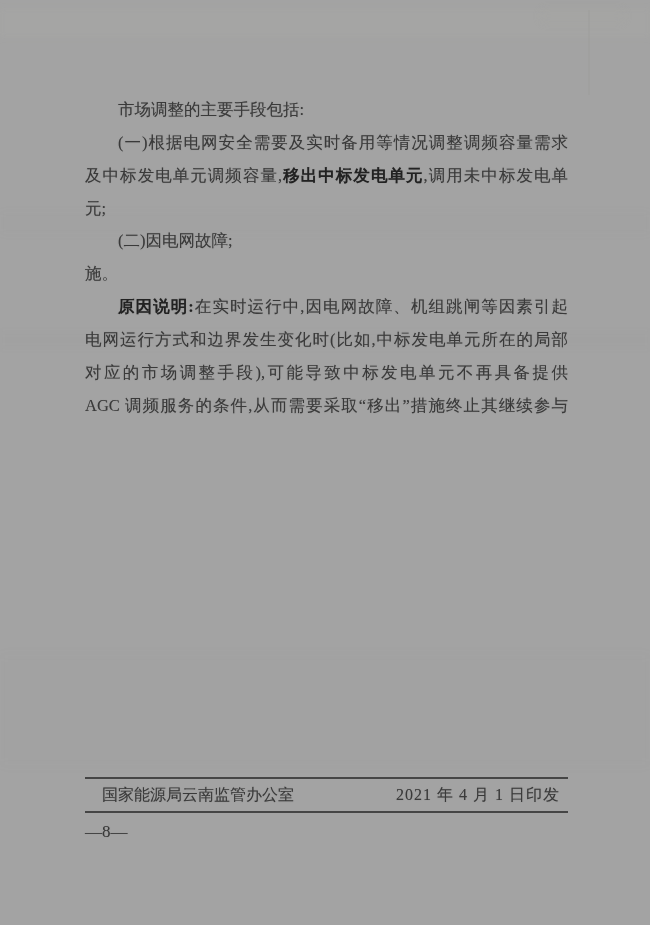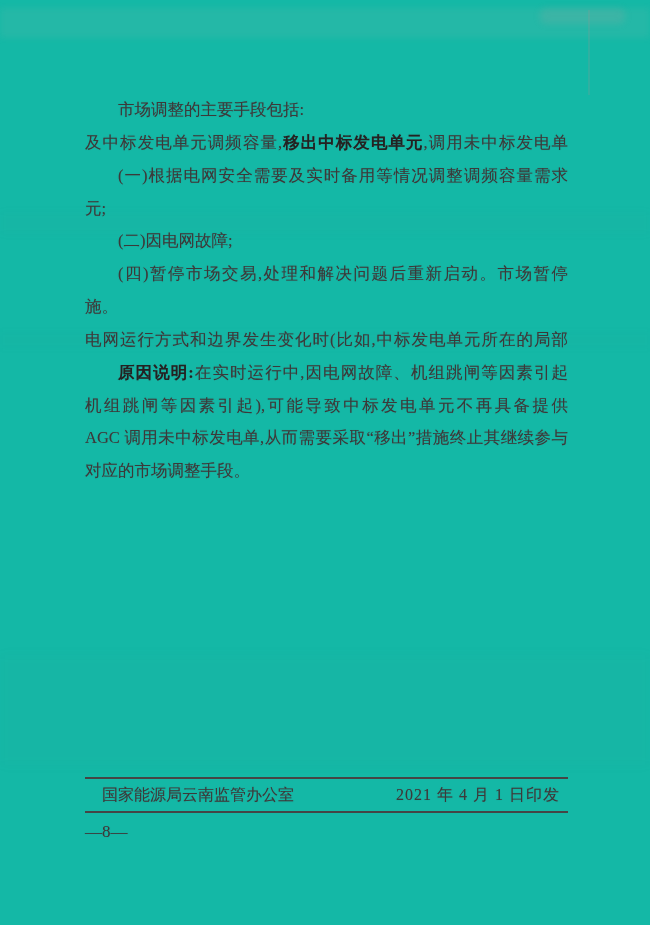--- a/index.html
+++ b/index.html
@@ -4,21 +4,21 @@
 <style>
   html, body {
     margin: 0;
     padding: 0;
     background: #ffffff;
   }
   .sheet {
     position: relative;
     width: 650px;
     height: 925px;
-    background: #14b8a6;
+    background: #a3a3a3;
     overflow: hidden;
     font-family: "Liberation Serif", "DejaVu Serif", serif;
   }
   
   .artifact { position: absolute; pointer-events: none; }
   .band-top    { left: 0;   top: 8px;   width: 650px; height: 30px; background: rgba(185,183,177,0.10); filter: blur(3px); }
   .smudge-tr   { left: 540px; top: 8px; width: 85px;  height: 16px; background: rgba(168,166,160,0.18); filter: blur(3px); border-radius: 6px; }
   .vline-tr    { left: 588px; top: 10px; width: 2px;  height: 85px; background: rgba(150,150,146,0.22); filter: blur(0.6px); }
   .band-mid1   { left: 0; top: 212px; width: 650px; height: 22px; background: rgba(120,120,115,0.025); filter: blur(4px); }
   .band-mid2   { left: 0; top: 332px; width: 650px; height: 16px; background: rgba(120,120,115,0.02);  filter: blur(4px); }
@@ -88,31 +88,29 @@
 
   <div class="artifact band-top"></div>
   <div class="artifact smudge-tr"></div>
   <div class="artifact vline-tr"></div>
   <div class="artifact band-mid1"></div>
   <div class="artifact band-mid2"></div>
   <div class="artifact band-low"></div>
 
   <div class="content">
     <div class="line indent"><span>市场调整的主要手段包括:</span></div>
+    <div class="line indent full"><span>(一)根据电网安全需要及实时备用等情况调整调频容量需求</span></div>
     <div class="line full"><span>及中标发电单元调频容量,</span><span class="b">移出中标发电单元</span><span>,调用未中标发电单</span></div>
-    <div class="line indent full"><span>(一)根据电网安全需要及实时备用等情况调整调频容量需求</span></div>
     <div class="line"><span>元;</span></div>
     <div class="line indent"><span>(二)因电网故障;</span></div>
-    <div class="line indent full"><span>(四)暂停市场交易,处理和解决问题后重新启动。市场暂停</span></div>
     <div class="line"><span>施。</span></div>
+    <div class="line indent full"><span class="b">原因说明:</span><span>在实时运行中,因电网故障、机组跳闸等因素引起</span></div>
     <div class="line full"><span>电网运行方式和边界发生变化时(比如,中标发电单元所在的局部</span></div>
-    <div class="line indent full"><span class="b">原因说明:</span><span>在实时运行中,因电网故障、机组跳闸等因素引起</span></div>
-    <div class="line full"><span>机组跳闸等因素引起),可能导致中标发电单元不再具备提供</span></div>
-    <div class="line full"><span>AGC 调用未中标发电单,从而需要采取“移出”措施终止其继续参与</span></div>
-    <div class="line"><span>对应的市场调整手段。</span></div>
+    <div class="line full"><span>对应的市场调整手段),可能导致中标发电单元不再具备提供</span></div>
+    <div class="line full"><span>AGC 调频服务的条件,从而需要采取“移出”措施终止其继续参与</span></div>
   </div>
 
   <div class="footer-rule top"></div>
   <div class="footer-row">
     <span class="issuer">国家能源局云南监管办公室</span>
     <span class="date">2021 年 4 月 1 日印发</span>
   </div>
   <div class="footer-rule bottom"></div>
 
   <div class="page-number">—8—</div>

